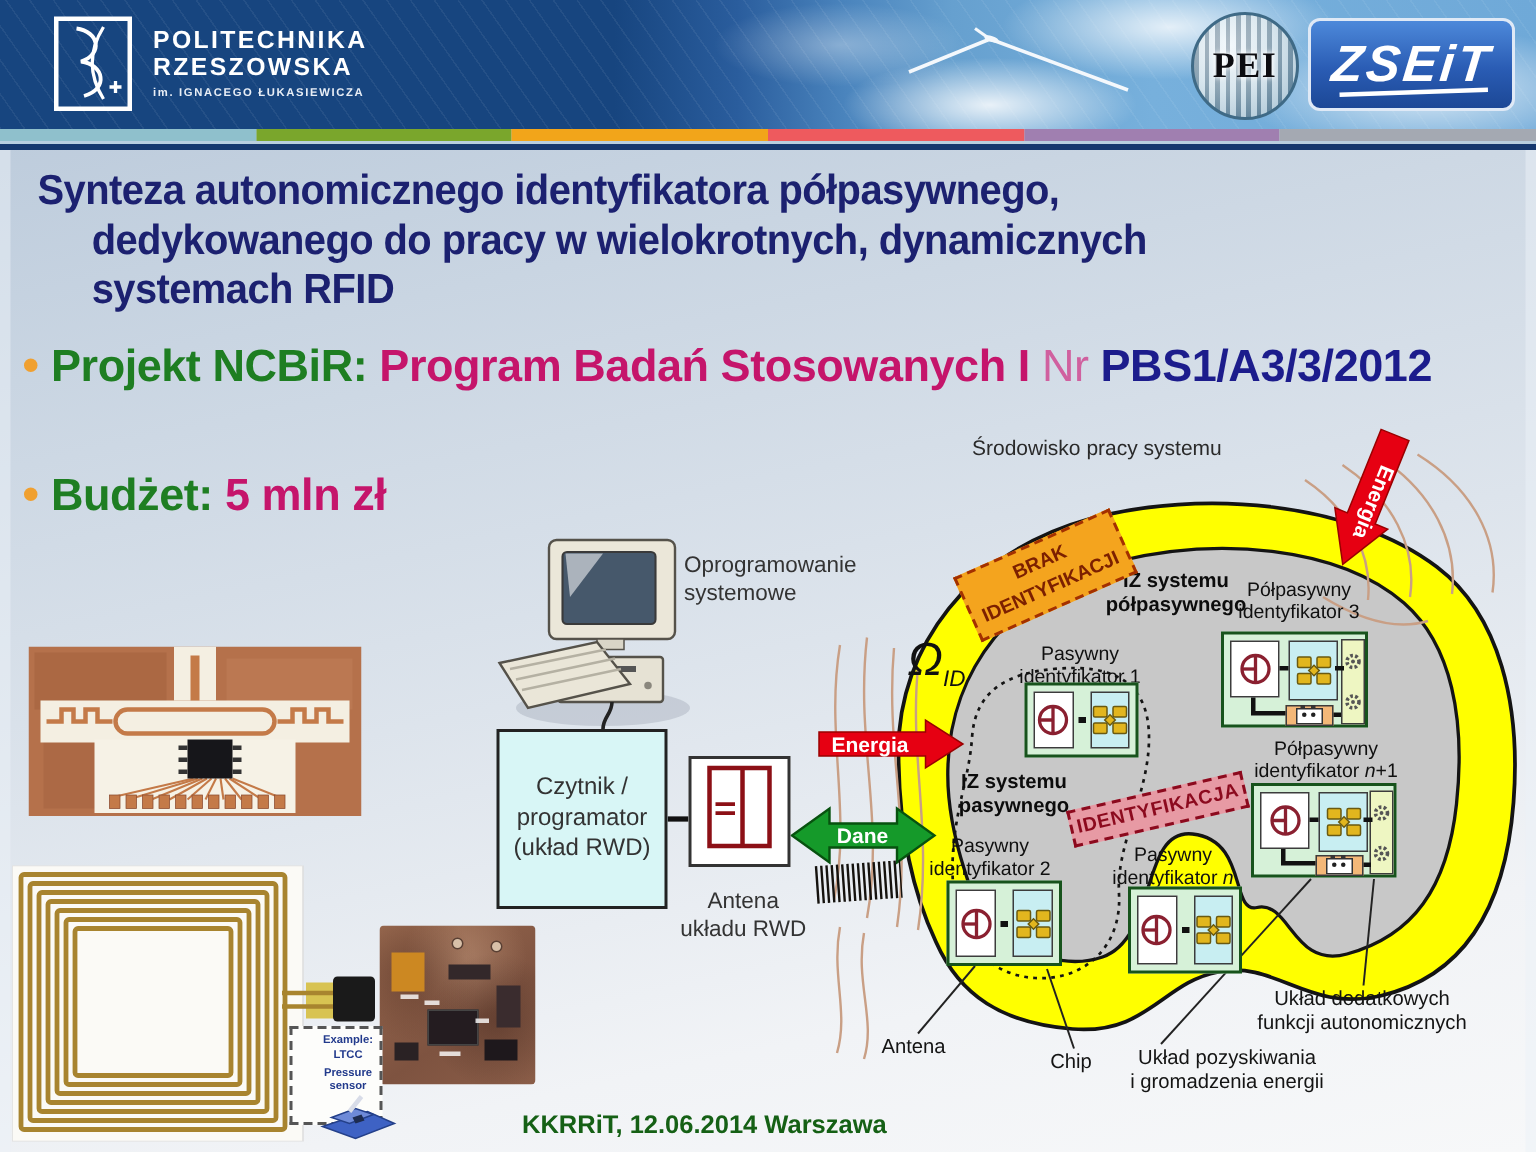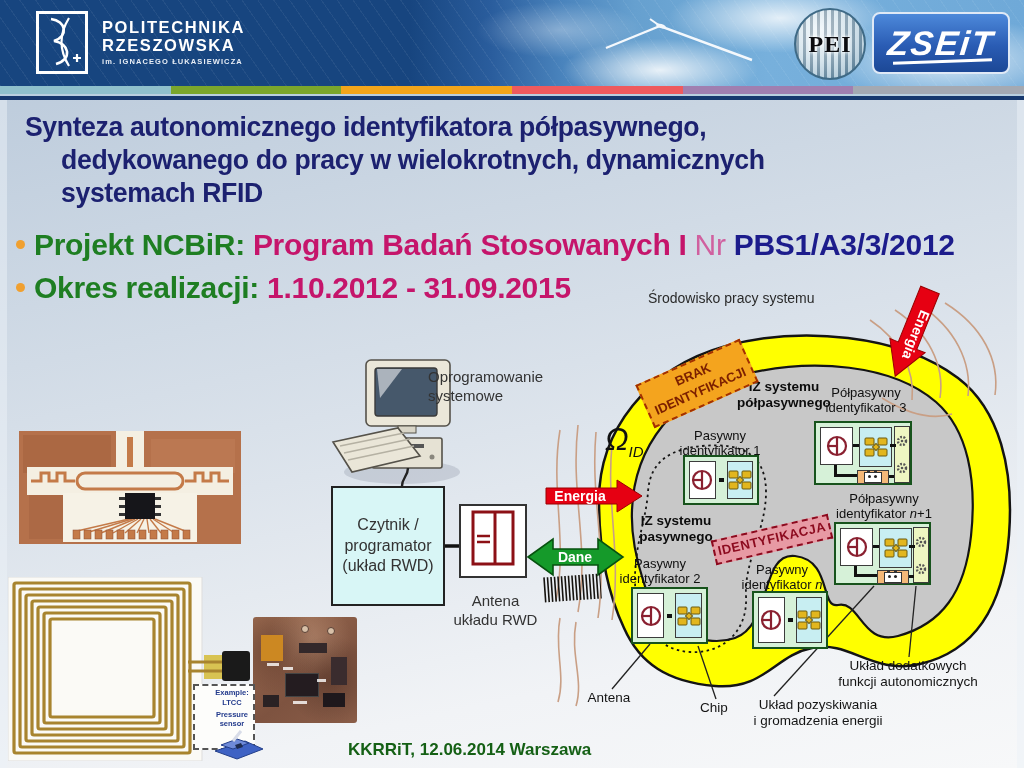--- a/index.html
+++ b/index.html
@@ -49,21 +49,21 @@
   .bullet{position:absolute;white-space:nowrap;font-size:30px;font-weight:bold;letter-spacing:-.3px;}
   .bullet .dot{display:inline-block;width:9px;height:9px;border-radius:50%;background:#f0a030;vertical-align:6px;margin-right:9px;}
   .b-green{color:#1e7e22;}
   .b-mag{color:#c5156b;}
   .b-nr{color:#d0609f;font-weight:normal;}
   .b-navy{color:#1c1c8c;}
 
   
   .lbl{position:absolute;color:#141414;z-index:4;}
   .env{left:648px;top:290px;font-size:14px;color:#2a2a2a;}
-  .soft{left:428px;top:368px;font-size:15px;line-height:1.25;color:#333;}
+  .soft{left:456px;top:368px;font-size:15px;line-height:1.25;color:#333;}
   .reader-box{position:absolute;left:331px;top:486px;width:114px;height:120px;background:#d8f6f6;
     border:2px solid #222;box-sizing:border-box;display:flex;flex-direction:column;align-items:center;
     justify-content:center;font-size:16px;color:#333;line-height:1.3;z-index:4;text-align:center;}
   .ant-box{position:absolute;left:459px;top:504px;width:68px;height:74px;background:#fff;
     border:2px solid #333;box-sizing:border-box;z-index:4;}
   .ant-lbl{left:448px;top:592px;width:95px;text-align:center;font-size:15px;line-height:1.25;color:#333;}
   .arrow-lbl{position:absolute;color:#fff;font-weight:bold;font-size:14px;z-index:5;text-align:center;}
   .omega{left:605px;top:422px;font-size:31px;font-style:italic;color:#101010;z-index:5;}
   .omega sub{font-size:15px;text-align:center;}
   .badge{position:absolute;z-index:6;text-align:center;font-weight:bold;box-sizing:border-box;}
@@ -159,23 +159,23 @@
     <span class="ind">dedykowanego do pracy w wielokrotnych, dynamicznych</span>
     <span class="ind">systemach RFID</span>
   </h1>
 
   <div class="bullet" style="left:16px;top:228px">
     <span class="dot"></span><span class="b-green">Projekt NCBiR:</span>
     <span class="b-mag">Program Badań Stosowanych I</span>
     <span class="b-nr">Nr</span>
     <span class="b-navy">PBS1/A3/3/2012</span>
   </div>
-  <div class="bullet" style="left:16px;top:271px">
-    <span class="dot"></span><span class="b-green">Okres realizacji:</span>
-    <span class="b-mag">1.10.2012 - 31.09.2015</span>
+  <div class="bullet" style="left:16px;top:314px">
+    <span class="dot"></span><span class="b-green">Budżet:</span>
+    <span class="b-mag">5 mln zł</span>
   </div>
 
   <svg id="shapes" width="1024" height="768" viewBox="0 0 1024 768">
 
     <path d="M599,500 C599,432 646,368 726,346 C800,326 900,334 958,378 C1000,410 1014,470 1009,535
              C1004,600 980,650 920,664 C872,675 850,640 812,648 C775,655 765,690 715,686
              C668,682 640,664 624,628 C607,592 599,550 599,500 Z" fill="#ffff00" stroke="#141414" stroke-width="2.5"></path>
 
     <path d="M632,510 C634,448 674,392 746,374 C812,358 892,364 936,402 C968,430 977,480 971,536
              C965,592 942,624 898,636 C862,646 860,600 838,605 C820,609 832,560 795,556

